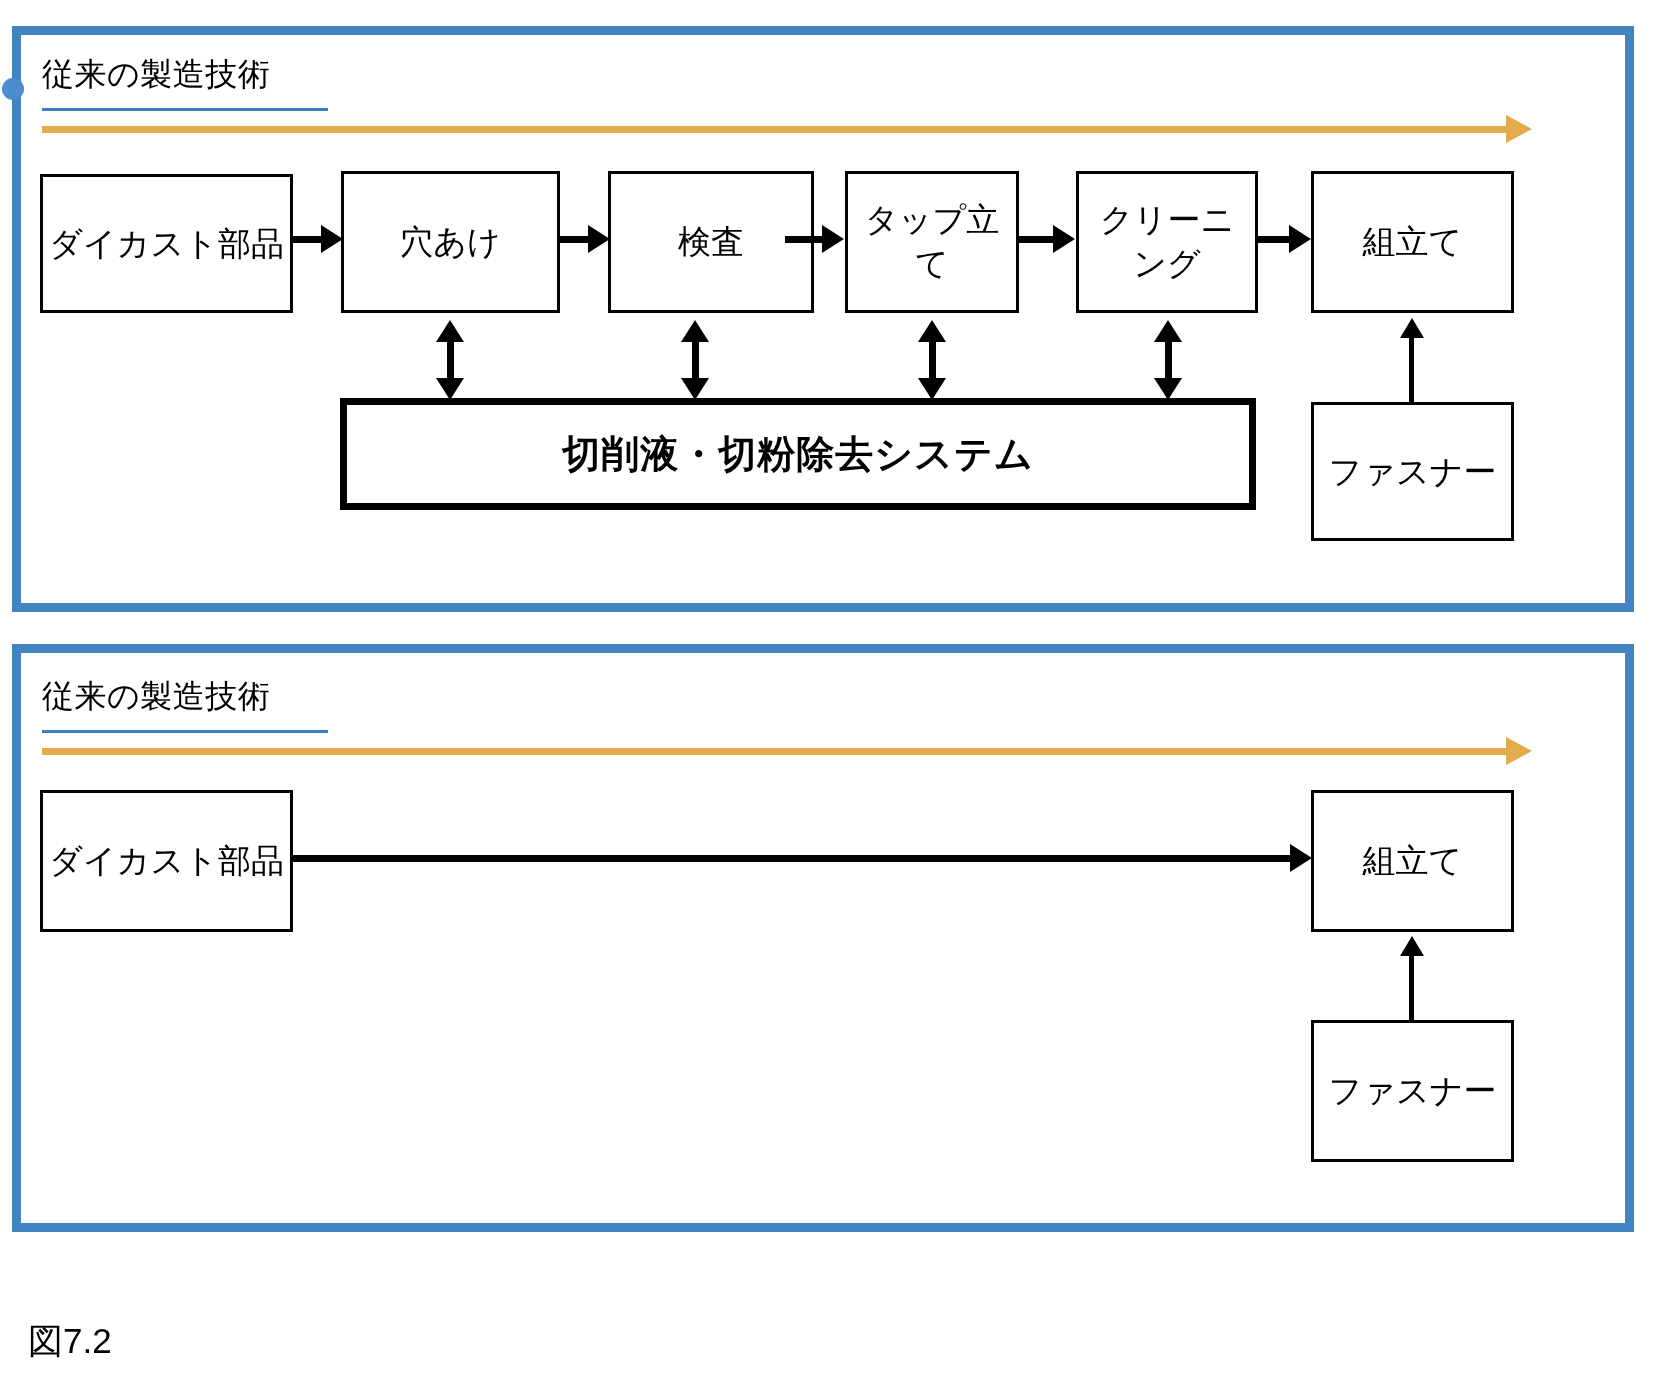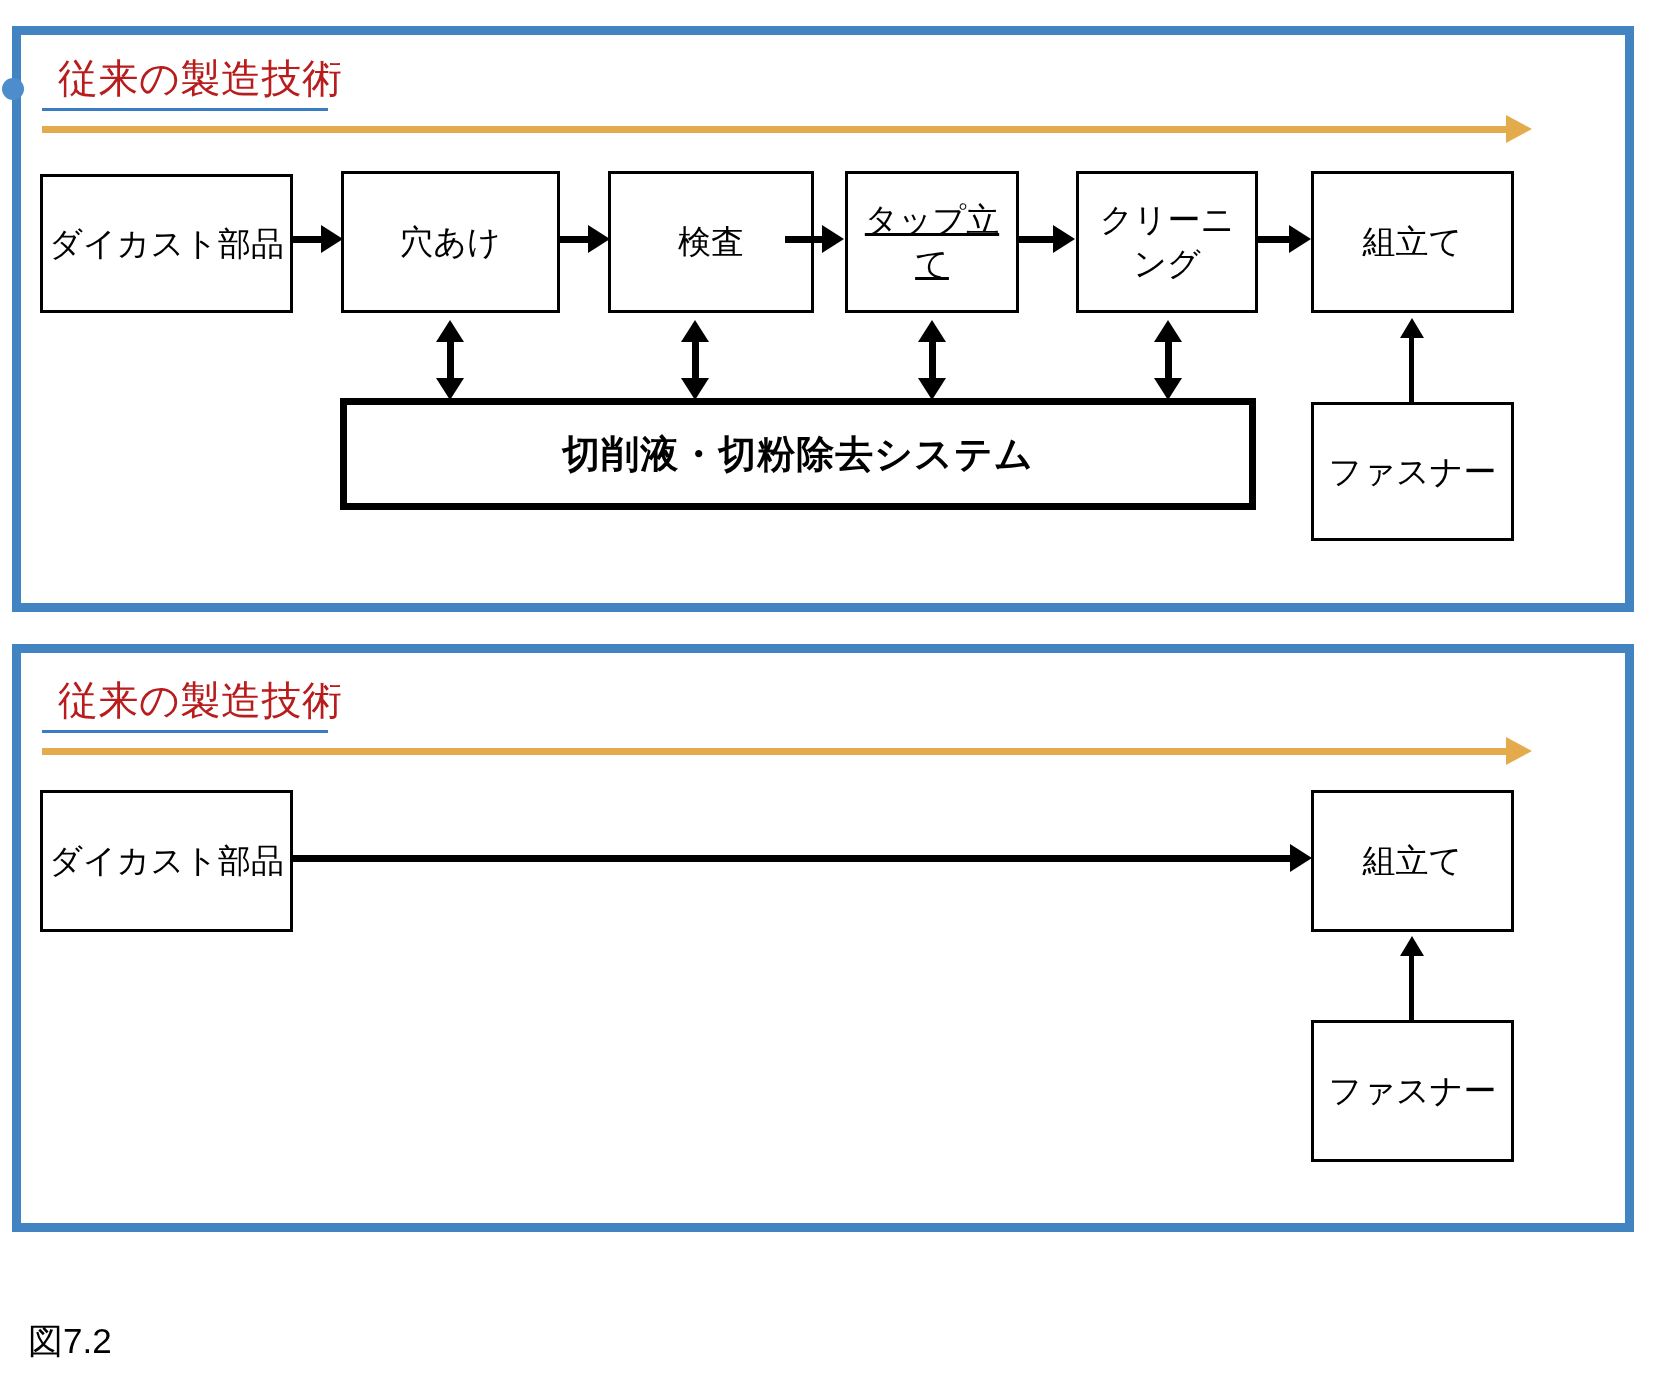--- a/index.html
+++ b/index.html
@@ -30,26 +30,25 @@
     position: absolute;
     left: 0px;
     width: 22px;
     height: 22px;
     border-radius: 50%;
     background: #4d8ccd;
   }
 
   .panel-title {
     position: absolute;
-    color: #b91c1c;
-    font-size: 40px;
+    color: #000000;
+    font-size: 32px;
     line-height: 1;
     letter-spacing: 0.5px;
     white-space: nowrap;
-    margin-left: 16px;
   }
   .panel-title-underline {
     position: absolute;
     height: 3px;
     background: #3a7cc1;
   }
 
   
   .orange-arrow-line {
     position: absolute;
@@ -149,21 +148,21 @@
 
 <div class="panel-title" style="left:42px; top:58px;">従来の製造技術</div>
 <div class="panel-title-underline" style="left:42px; top:108px; width:286px;"></div>
 
 <div class="orange-arrow-line" style="left:42px; top:126px; width:1466px;"></div>
 <div class="orange-arrow-head" style="left:1506px; top:115px;"></div>
 
 <div class="pbox" style="left:40px;  top:174px; width:253px; height:139px;">ダイカスト部品</div>
 <div class="pbox" style="left:341px; top:171px; width:219px; height:142px;">穴あけ</div>
 <div class="pbox" style="left:608px; top:171px; width:206px; height:142px;">検査</div>
-<div class="pbox" style="left:845px; top:171px; width:174px; height:142px;text-decoration:underline;">タップ立て</div>
+<div class="pbox" style="left:845px; top:171px; width:174px; height:142px;">タップ立て</div>
 <div class="pbox" style="left:1076px;top:171px; width:182px; height:142px;">クリーニング</div>
 <div class="pbox" style="left:1311px;top:171px; width:203px; height:142px;">組立て</div>
 
 <div class="harrow-line" style="left:293px;  top:236px; width:30px;"></div>
 <div class="harrow-head" style="left:321px;  top:225px;"></div>
 
 <div class="harrow-line" style="left:560px;  top:236px; width:29px;"></div>
 <div class="harrow-head" style="left:588px;  top:225px;"></div>
 
 <div class="harrow-line" style="left:785px;  top:236px; width:38px;"></div>

